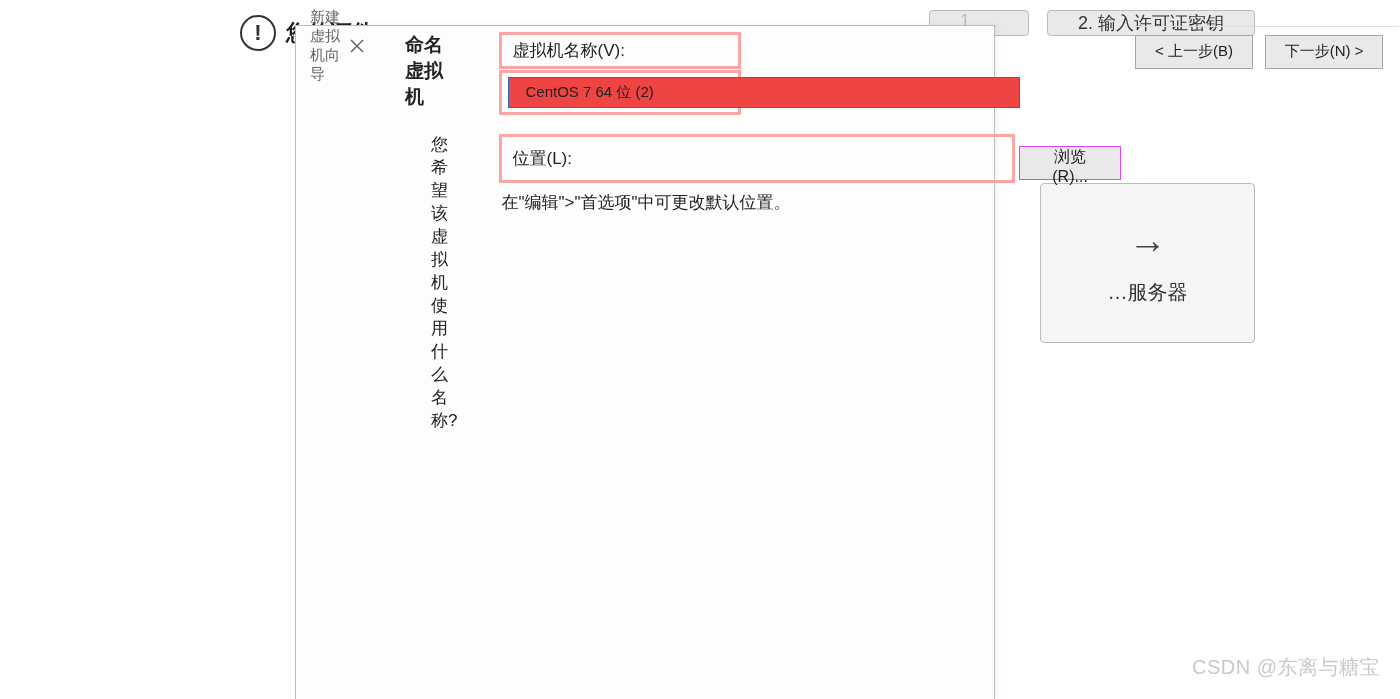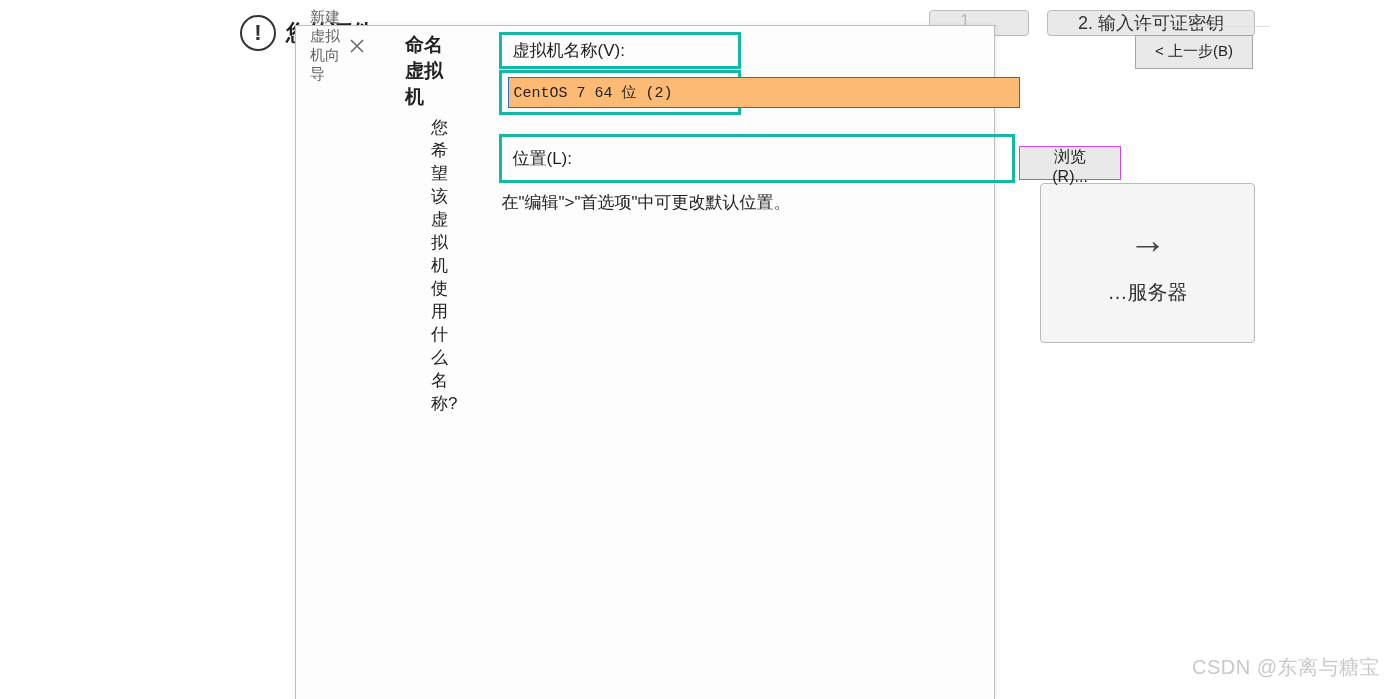--- a/index.html
+++ b/index.html
@@ -120,60 +120,60 @@
       font-size: 16px;
       cursor: pointer;
     }
     .dlg-heading {
       padding: 6px 28px 0 28px;
     }
     .dlg-heading h2 {
       font-size: 19px;
       font-weight: bold;
       color: #222;
-      margin-bottom: 6px;
+      margin-bottom: 23px;
     }
     .dlg-heading .sub {
       font-size: 17px;
       color: #222;
       padding-left: 26px;
       margin-bottom: 46px;
     }
     .dlg-body {
       padding: 6px 14px 0 14px;
       flex: 1;
     }
     .field-block {
       margin-bottom: 12px;
     }
     .hl-red {
-      border: 3px solid #14b8a6;
+      border: 3px solid #fca5a5;
       padding: 4px 6px;
       display: block;
     }
     .name-label-box {
       width: 242px;
       margin-bottom: 1px;
     }
     .loc-wrap {
       width: 544px;
     }
     .label-text {
       font-size: 17px;
       color: #222;
       padding: 6px 4px;
     }
     input.text {
       width: 100%;
       border: 1px solid #7aa6c2;
-      background: #fdba74;
+      background: #ef4444;
       font-size: 15px;
       color: #222;
-      padding: 6px 4px;
-      font-family: Liberation Mono, monospace;
+      padding: 6px 16px;
+      font-family: Liberation Sans, sans-serif;
     }
     .name-input-inner input.text {
       width: 512px;
       border: 1px solid #2a6fba;
     }
     .loc-input-wrapper input.text {
       width: 522px;
       border: 1px solid #888;
     }
     .name-stack {
@@ -274,16 +274,17 @@
       <span class="hl-red loc-wrap">
         <div class="label-text">位置(L):</div>
       </span>
       <button class="browse-btn">浏览(R)...</button>
     </div>
 
     <div class="hint">在"编辑"&gt;"首选项"中可更改默认位置。</div>
   </div>
   <div class="dlg-footer">
     <button>&lt; 上一步(B)</button>
+    <button>下一步(N) &gt;</button>
   </div>
 </div>
 
 <div class="watermark">CSDN @东离与糖宝</div>
 
 </body></html>

